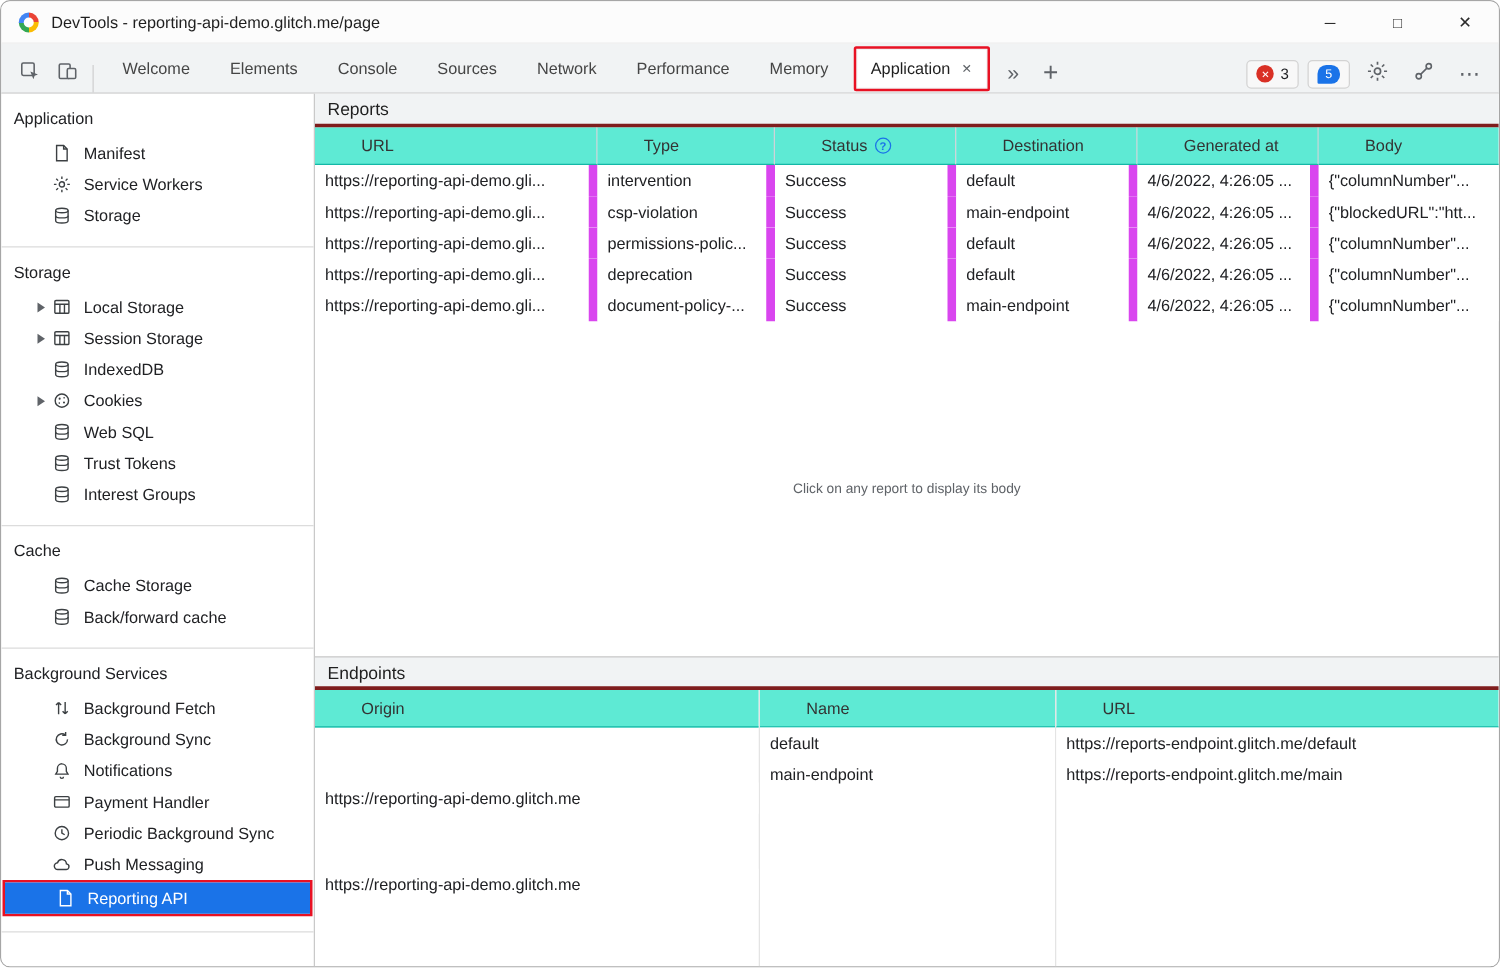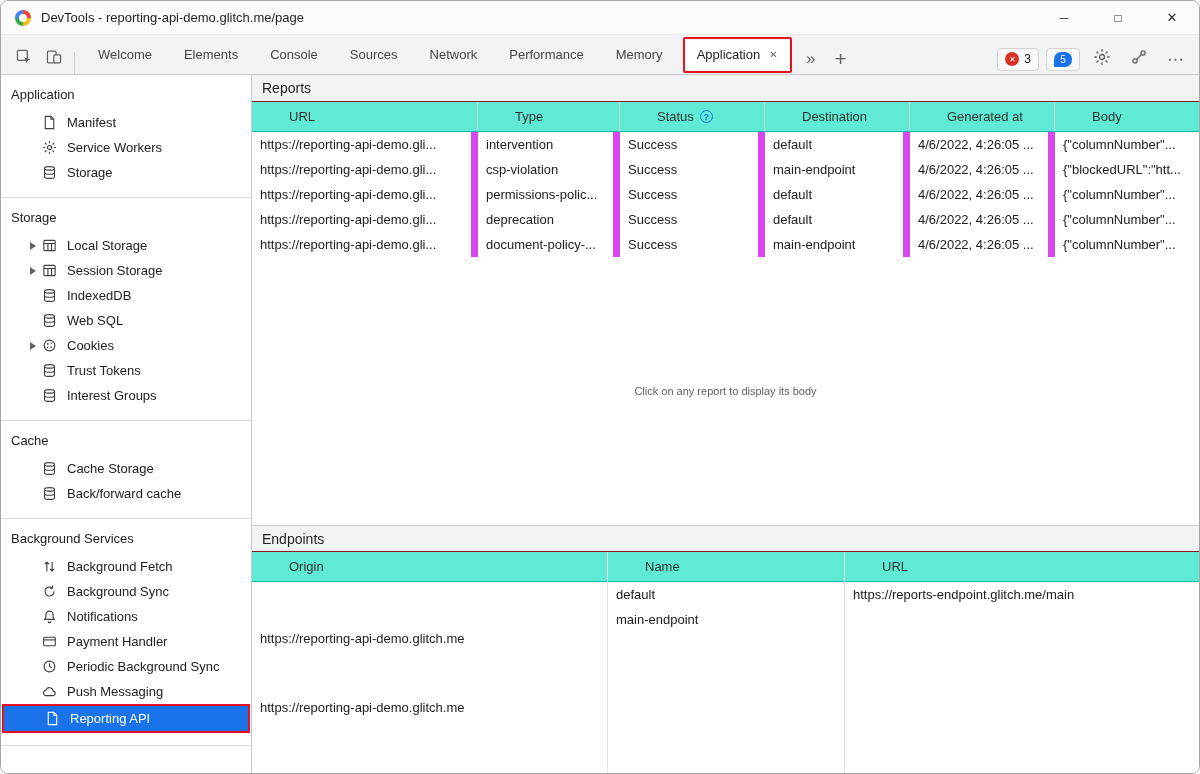--- a/index.html
+++ b/index.html
@@ -64,21 +64,21 @@
   .icon { width:18px; height:16px; margin-right:7px; color:#3c4043; display:flex;
           align-items:center; flex:none; }
   .icon svg { width:15px; height:15px; }
   .side-item .label { white-space:nowrap; }
   .side-item.selected { background:var(--selection-blue,#1a73e8); color:#fff; }
   .side-item.selected .icon { color:#fff; }
   .row-annotation { margin:0 1px; }
 
   
   .main { flex:1; display:flex; flex-direction:column; min-width:0; background:#fff; }
-  .bar { height:27px; flex:none; background:#f1f3f4; border-bottom:1px solid #7f1d1d;
+  .bar { height:27px; flex:none; background:#f1f3f4; border-bottom:3px solid #7f1d1d;
          font-size:14px; color:#1f1f1f; display:flex; align-items:center; padding-left:10px; }
   .endpoints-bar { border-top:1px solid #c9c9c9; }
   .reports-grid { display:grid; grid-template-columns:226px 142px 145px 145px 145px 1fr; flex:none; }
   .cell { height:25px; line-height:25px; padding:0 8px; font-size:13px; color:#202124;
           white-space:nowrap; overflow:hidden; border-right:7px solid #d946ef; background:#fff; }
   .cell.last { border-right:none; }
   .cell.header { height:30px; line-height:normal; background:#5eead4; border-right:1px solid #cfd3d8;
                  border-bottom:1px solid #14b8a6; color:#333; display:flex; align-items:center;padding-left:37px; }
   .cell.header.last { border-right:none; }
   .help { width:13px; height:13px; border:1.3px solid var(--issues-blue,#1a73e8); border-radius:50%;
@@ -258,44 +258,44 @@
             <span class="icon">
               <svg viewBox="0 0 16 16" fill="none" stroke="currentColor" stroke-width="1.2">
                 <ellipse cx="8" cy="3.6" rx="5.3" ry="1.9"></ellipse>
                 <path d="M2.7 3.6v8.8c0 1 2.4 1.9 5.3 1.9s5.3-.9 5.3-1.9V3.6"></path>
                 <path d="M2.7 8c0 1 2.4 1.9 5.3 1.9S13.3 9 13.3 8"></path>
               </svg>
             </span>
             <span class="label">IndexedDB</span>
           </div>
           <div class="side-item">
-            <span class="arrow"></span>
-            <span class="icon">
-              <svg viewBox="0 0 16 16" fill="none" stroke="currentColor" stroke-width="1.2">
-                <ellipse cx="8" cy="3.6" rx="5.3" ry="1.9"></ellipse>
-                <path d="M2.7 3.6v8.8c0 1 2.4 1.9 5.3 1.9s5.3-.9 5.3-1.9V3.6"></path>
-                <path d="M2.7 8c0 1 2.4 1.9 5.3 1.9S13.3 9 13.3 8"></path>
-              </svg>
-            </span>
-            <span class="label">Web SQL</span>
-          </div>
-          <div class="side-item">
             <span class="arrow">
               <span class="tri"></span>
             </span>
             <span class="icon">
               <svg viewBox="0 0 16 16" fill="none" stroke="currentColor" stroke-width="1.2">
                 <circle cx="8" cy="8" r="5.7"></circle>
                 <circle cx="6.1" cy="6.3" r=".9" fill="currentColor" stroke="none"></circle>
                 <circle cx="9.8" cy="9.6" r=".9" fill="currentColor" stroke="none"></circle>
                 <circle cx="9.9" cy="5.6" r=".7" fill="currentColor" stroke="none"></circle>
                 <circle cx="5.8" cy="10.1" r=".7" fill="currentColor" stroke="none"></circle>
               </svg>
             </span>
             <span class="label">Cookies</span>
+          </div>
+          <div class="side-item">
+            <span class="arrow"></span>
+            <span class="icon">
+              <svg viewBox="0 0 16 16" fill="none" stroke="currentColor" stroke-width="1.2">
+                <ellipse cx="8" cy="3.6" rx="5.3" ry="1.9"></ellipse>
+                <path d="M2.7 3.6v8.8c0 1 2.4 1.9 5.3 1.9s5.3-.9 5.3-1.9V3.6"></path>
+                <path d="M2.7 8c0 1 2.4 1.9 5.3 1.9S13.3 9 13.3 8"></path>
+              </svg>
+            </span>
+            <span class="label">Web SQL</span>
           </div>
           <div class="side-item">
             <span class="arrow"></span>
             <span class="icon">
               <svg viewBox="0 0 16 16" fill="none" stroke="currentColor" stroke-width="1.2">
                 <ellipse cx="8" cy="3.6" rx="5.3" ry="1.9"></ellipse>
                 <path d="M2.7 3.6v8.8c0 1 2.4 1.9 5.3 1.9s5.3-.9 5.3-1.9V3.6"></path>
                 <path d="M2.7 8c0 1 2.4 1.9 5.3 1.9S13.3 9 13.3 8"></path>
               </svg>
             </span>
@@ -485,19 +485,20 @@
             <div class="cell header last">
               <span>Name</span>
             </div>
             <div class="cell data last">default</div>
             <div class="cell data last">main-endpoint</div>
           </div>
           <div class="ep-col">
             <div class="cell header last">
               <span>URL</span>
             </div>
+            <div class="cell data last">https://reports-endpoint.glitch.me/default</div>
             <div class="cell data last">https://reports-endpoint.glitch.me/main</div>
           </div>
         </div>
     </main>
   </div>
 
 </div>
 
 </body></html>

